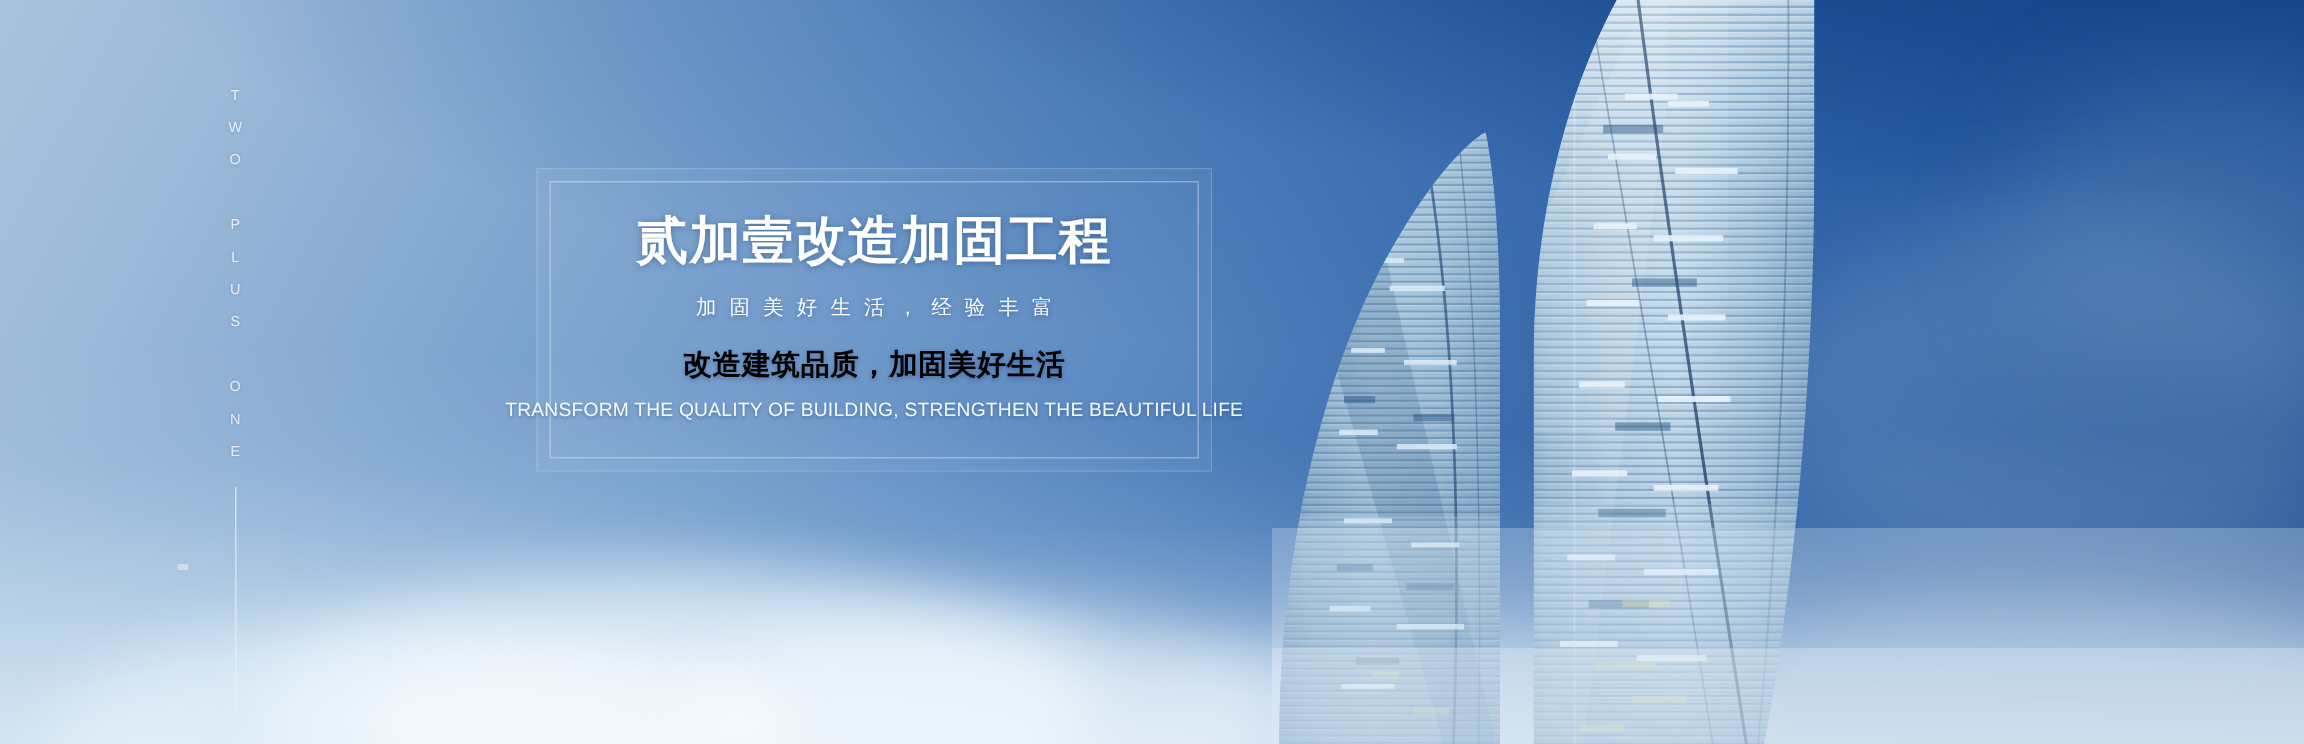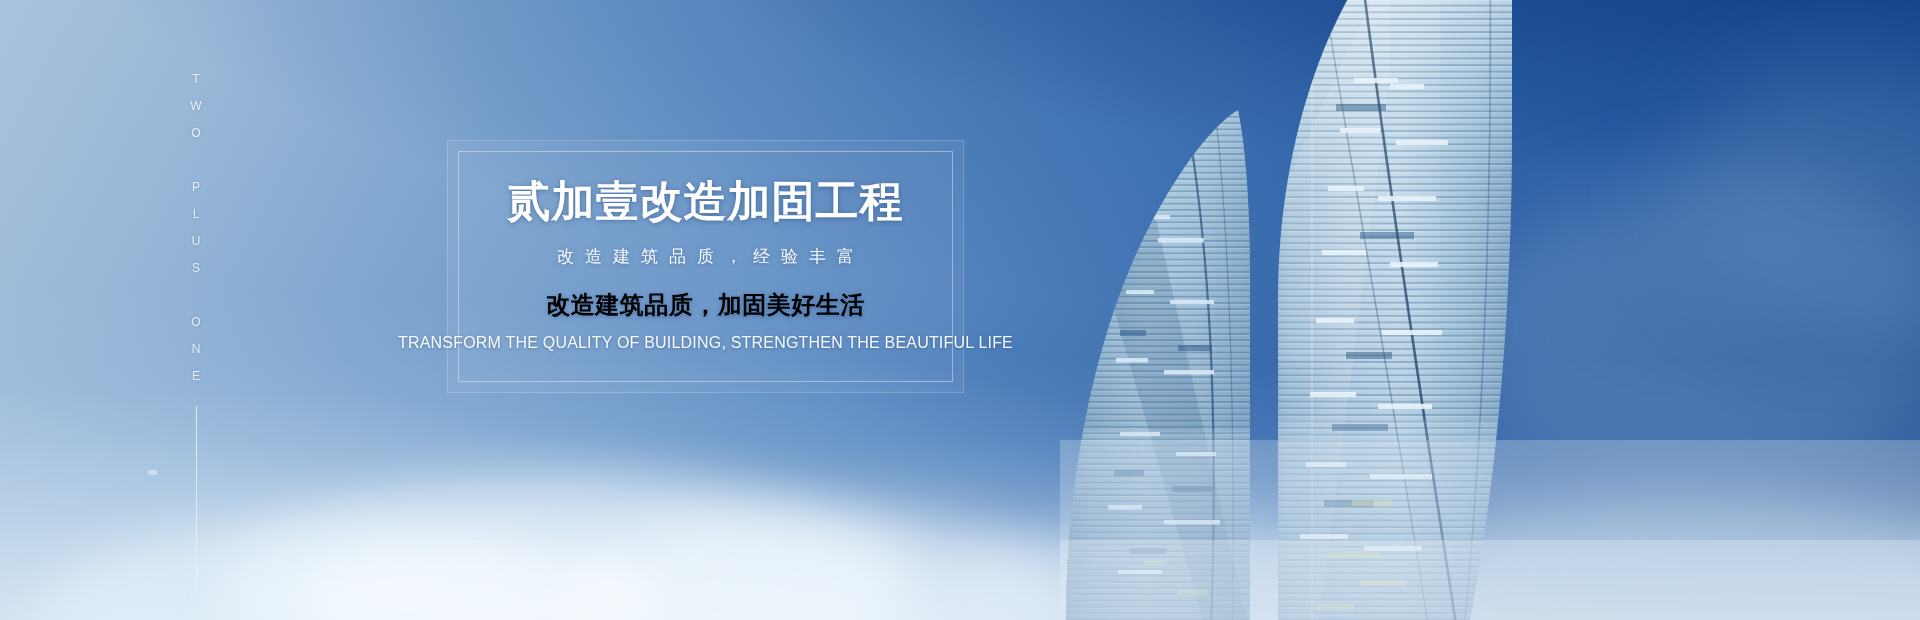--- a/index.html
+++ b/index.html
@@ -77,21 +77,21 @@
   .slide-tick{
     position:absolute;left:148px;top:470px;
     width:9px;height:5px;
     background:rgba(255,255,255,.42);
     border-radius:1px;
   }
 
   
   .panel{
     position:absolute;left:447px;top:140px;
-    width:517px;height:253px;
+    width:563px;height:253px;
     background:rgba(255,255,255,.055);
     border:1px solid rgba(255,255,255,.18);
   }
   .panel-inner{
     position:absolute;left:10px;top:10px;right:10px;bottom:10px;
     border:1px solid rgba(255,255,255,.40);
   }
   .panel-content{
     position:absolute;inset:0;
     display:flex;flex-direction:column;
@@ -314,19 +314,19 @@
   <div class="brand-rail">
     <div class="brand-vert">TWO PLUS ONE</div>
     <div class="brand-line"></div>
   </div>
   <div class="slide-tick"></div>
 
   <div class="panel">
     <div class="panel-inner"></div>
     <div class="panel-content">
       <h1 class="headline">贰加壹改造加固工程</h1>
-      <p class="subline">改造建筑品质，经验丰富</p>
+      <p class="subline">加固美好生活，经验丰富</p>
       <h2 class="tagline">改造建筑品质，加固美好生活</h2>
       <p class="engline">TRANSFORM THE QUALITY OF BUILDING, STRENGTHEN THE BEAUTIFUL LIFE</p>
     </div>
   </div>
 
 </div>
 
 </body></html>

